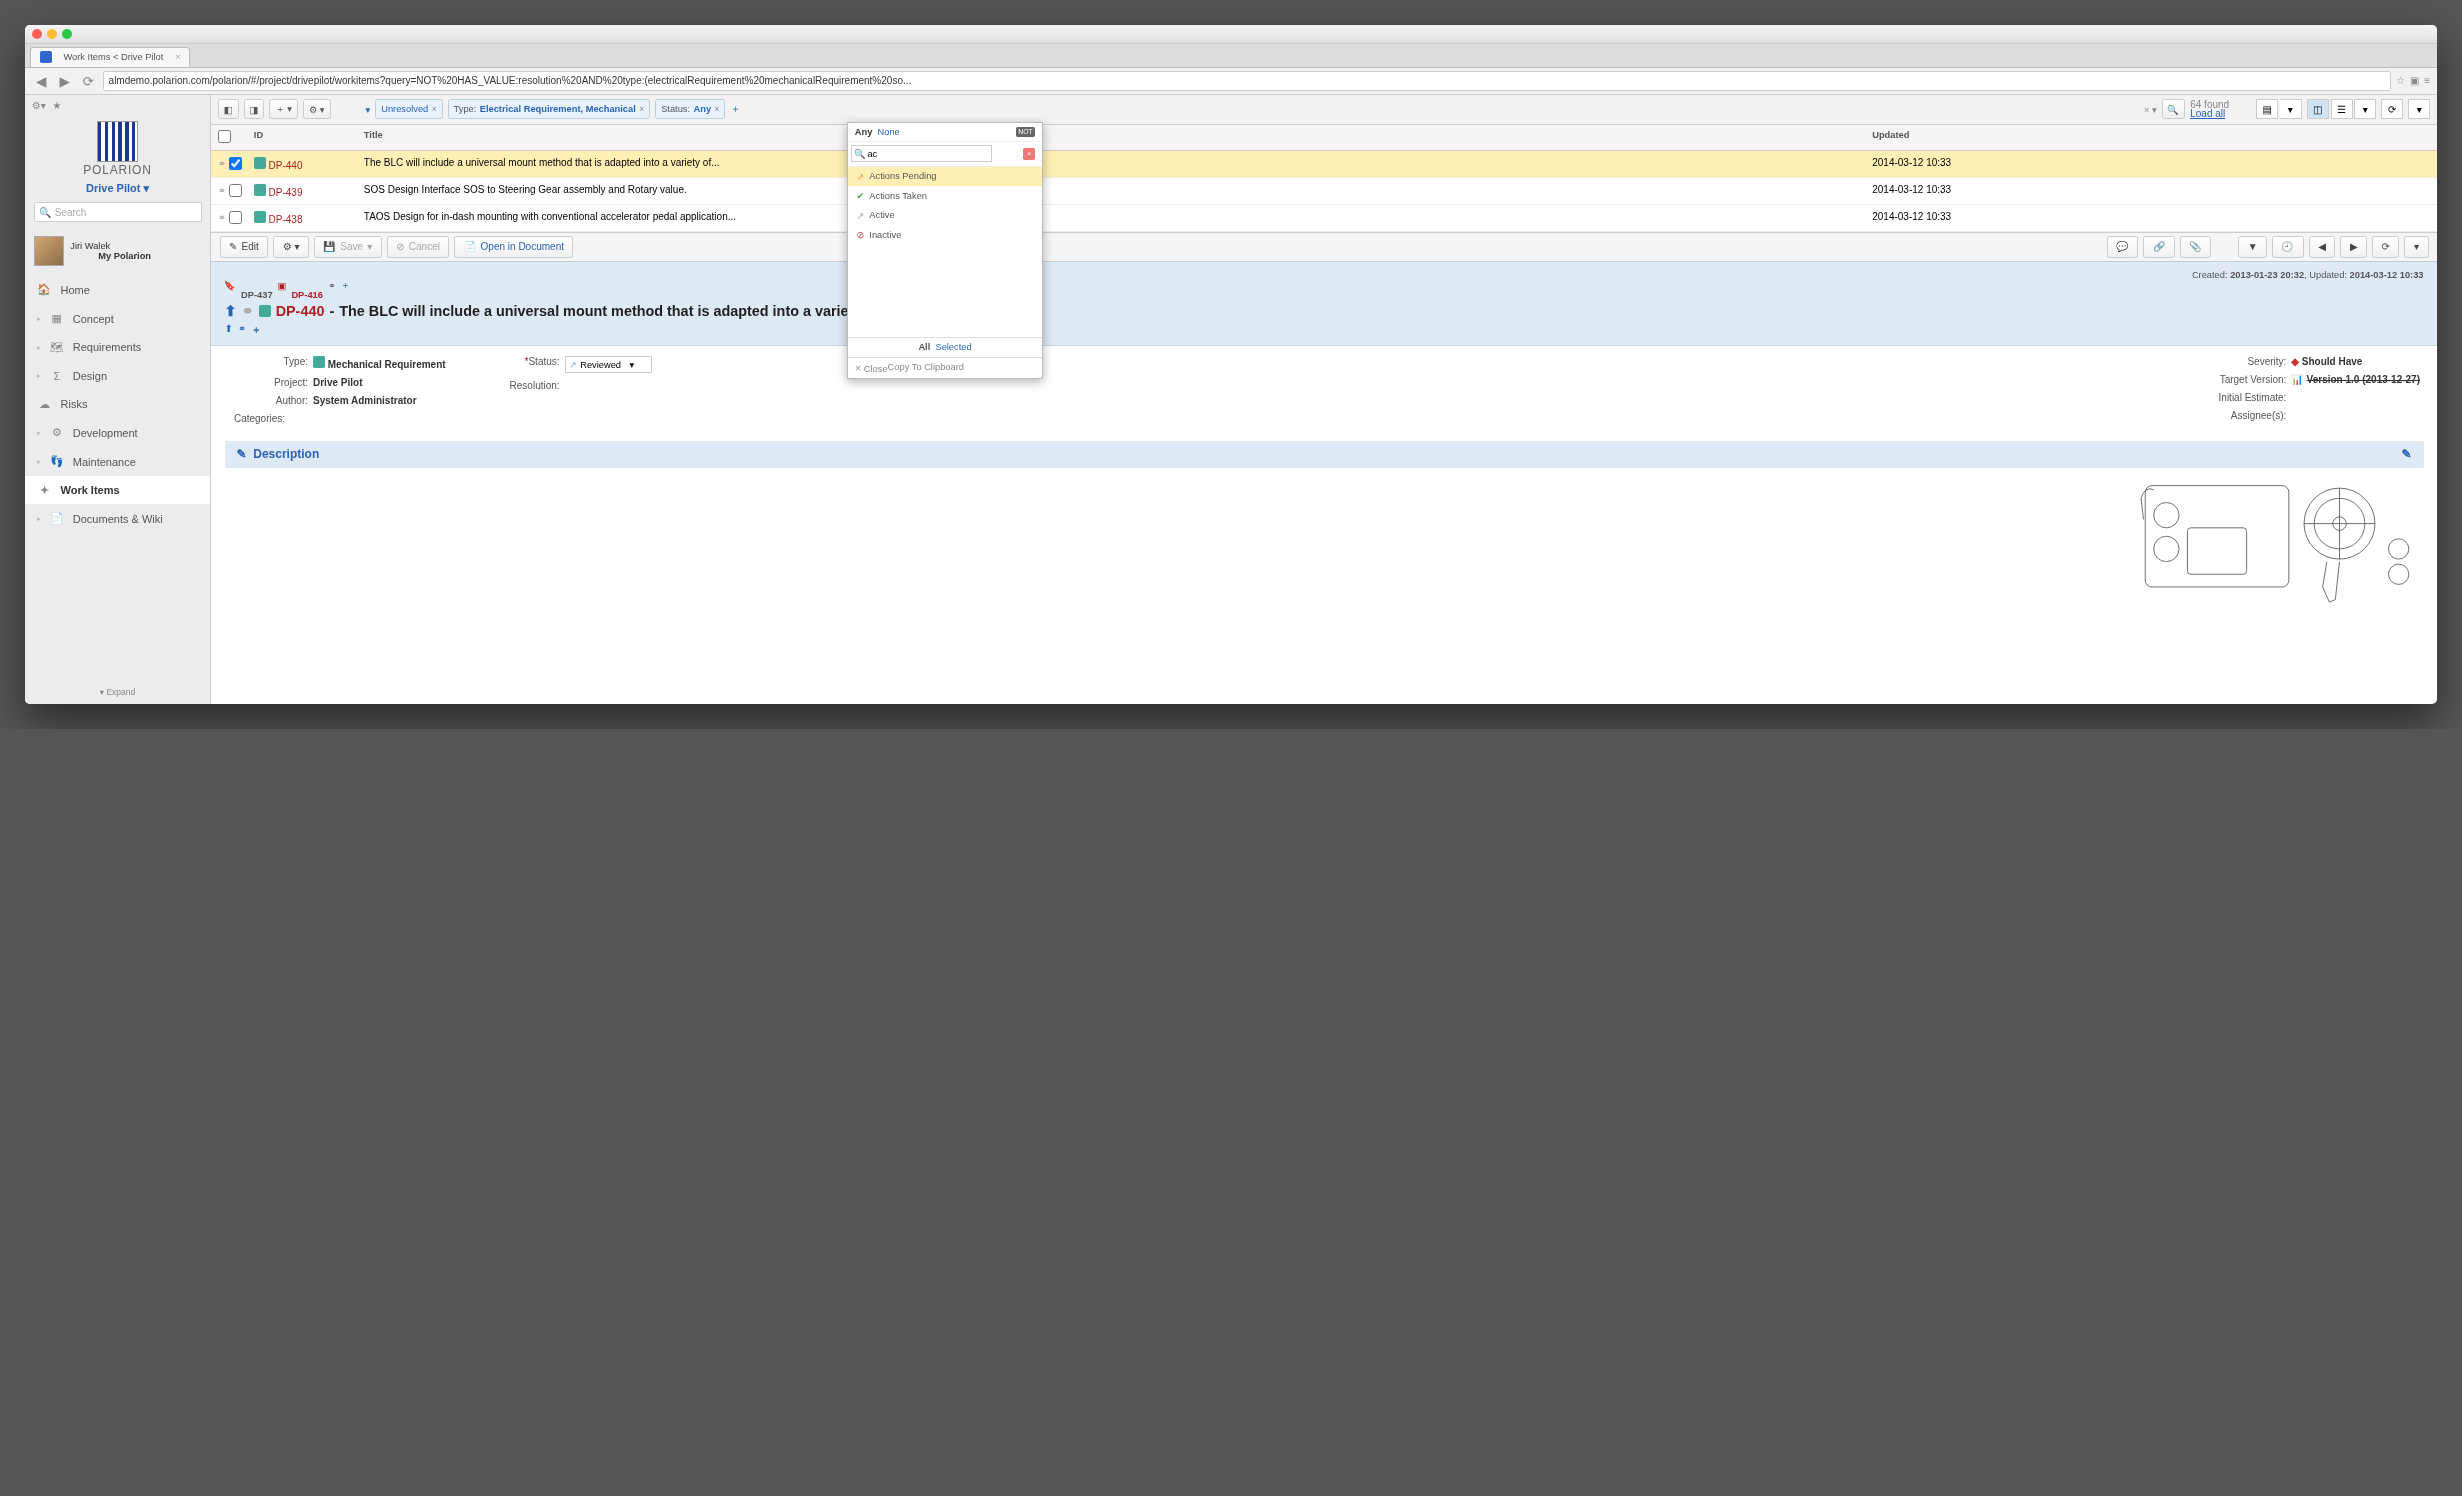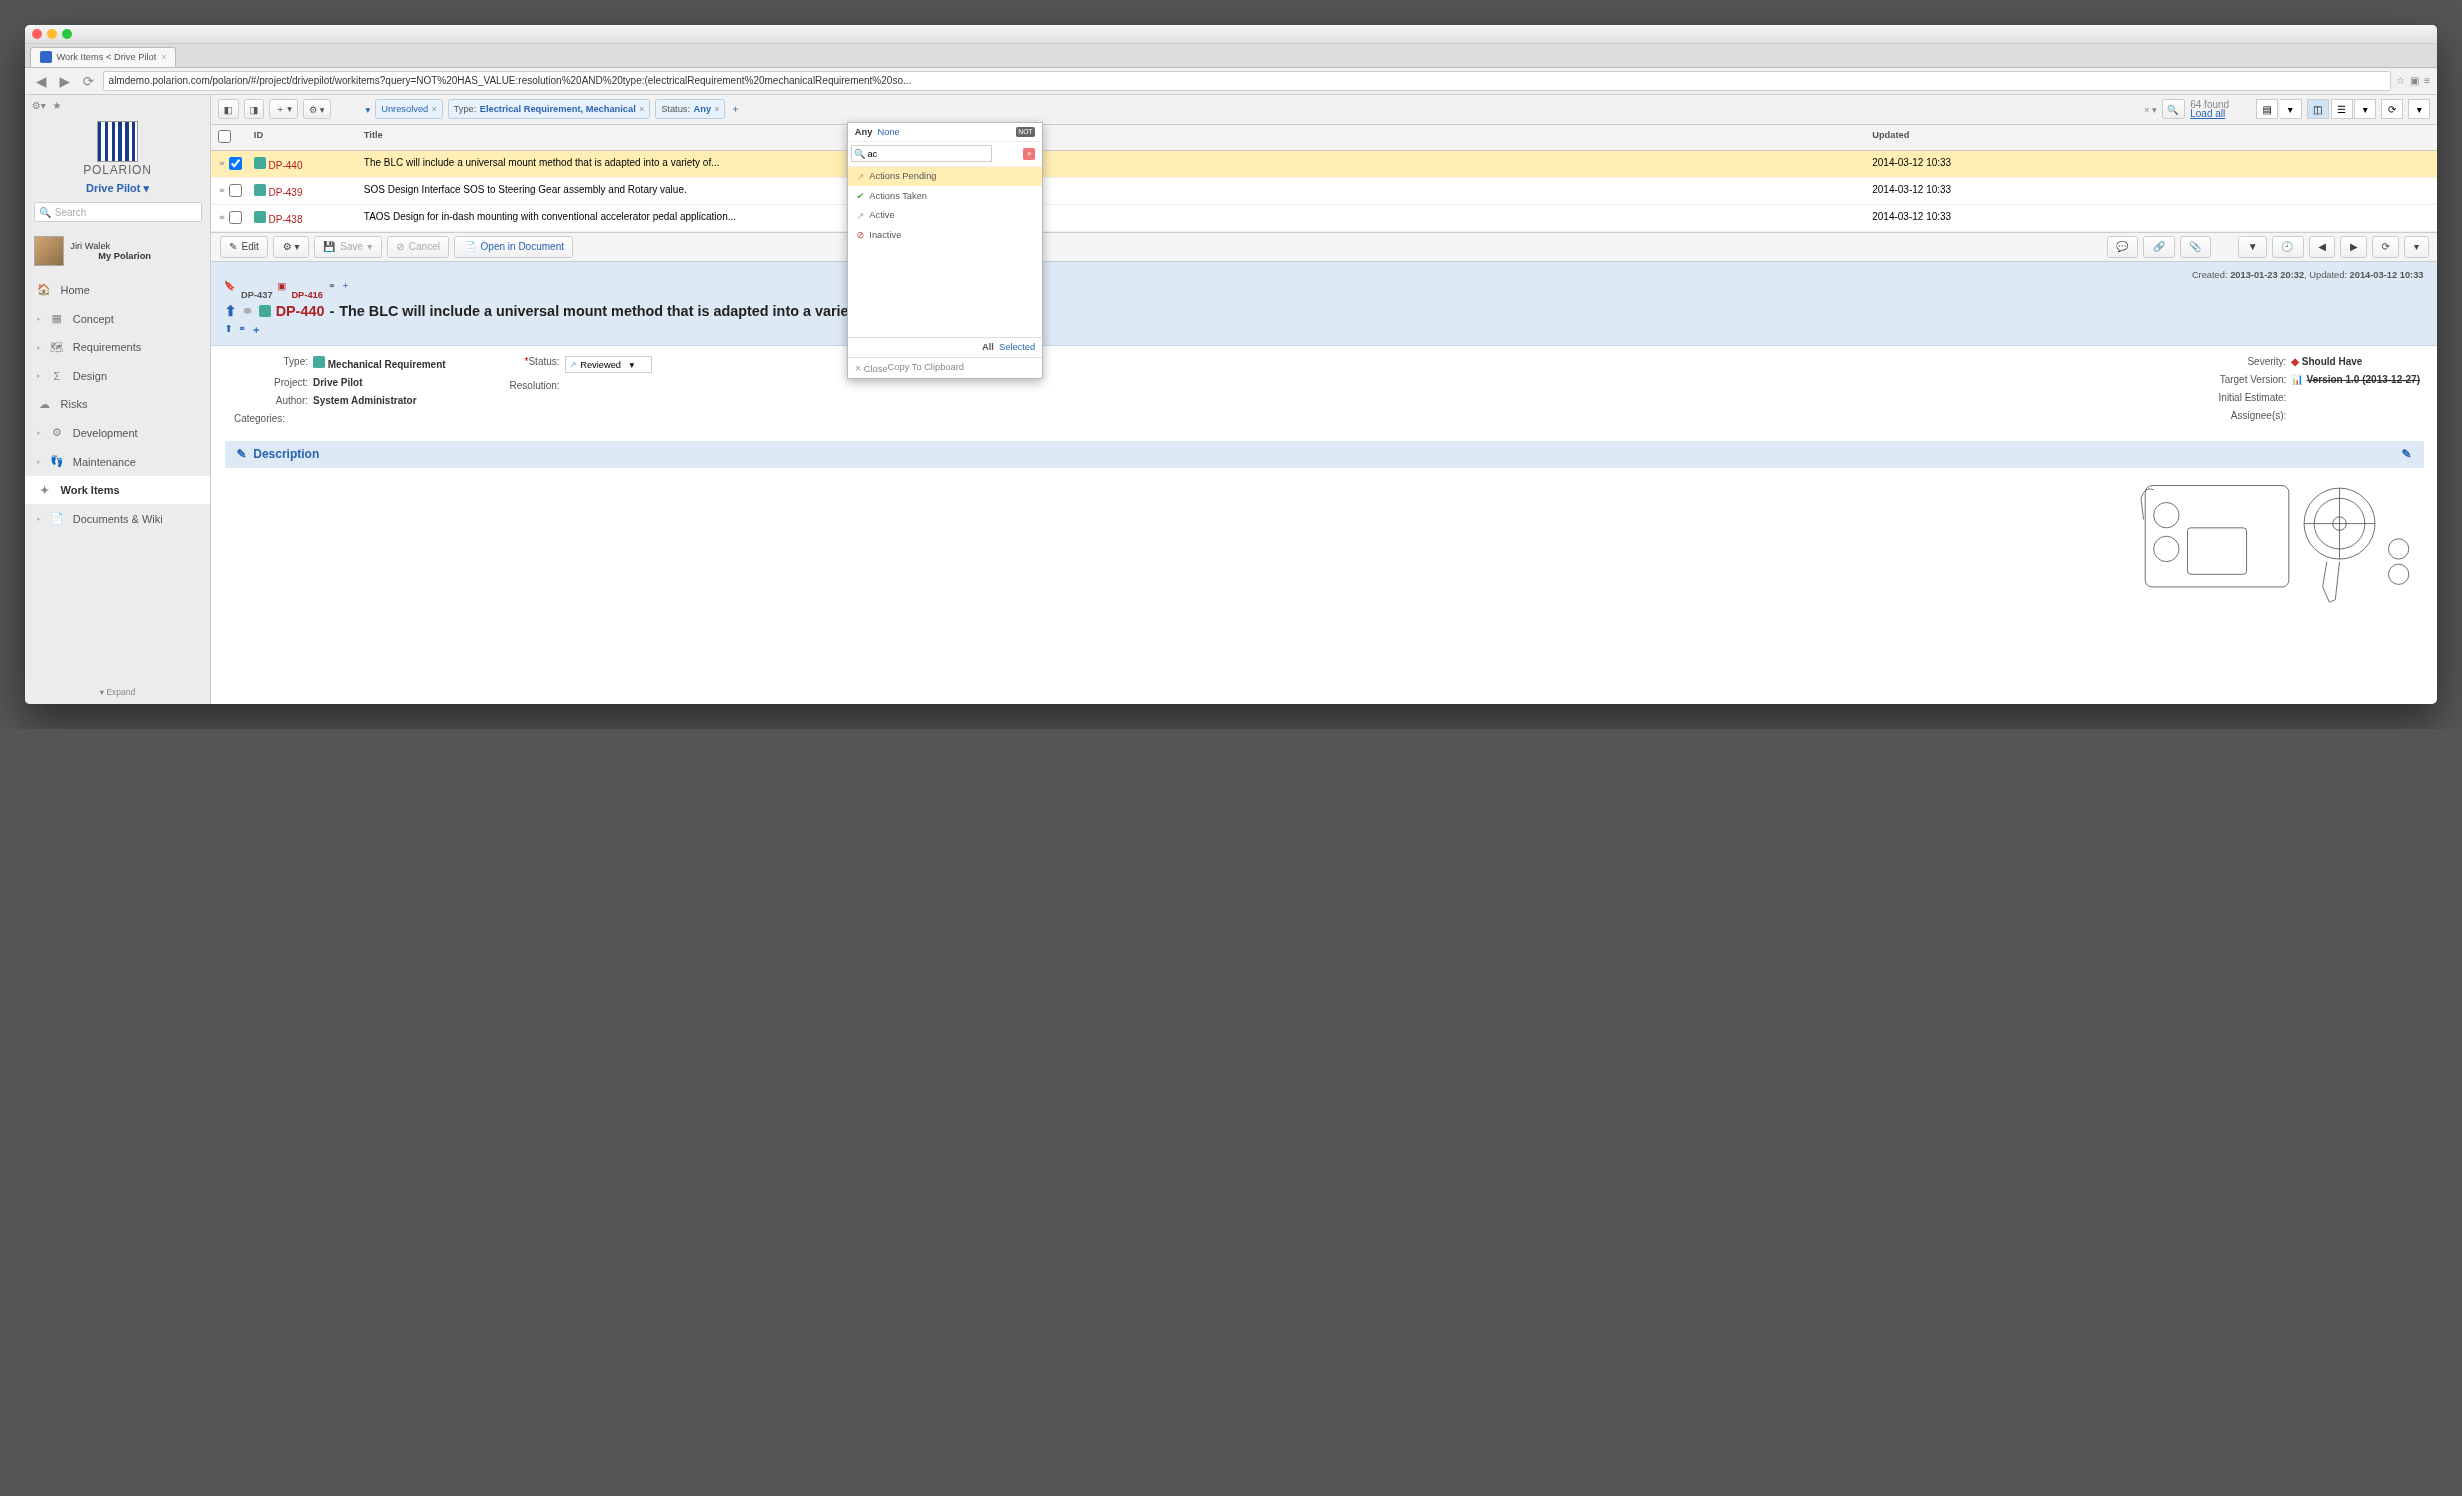--- a/index.html
+++ b/index.html
@@ -3,21 +3,21 @@
 <meta charset="utf-8">
 <style>
 * { box-sizing: border-box; margin: 0; padding: 0; }
 body { font-family: Arial, Helvetica, sans-serif; font-size: 10px; background: #555; }
 .window { margin: 25px; background: #fff; border-radius: 5px; box-shadow: 0 17px 42px rgba(0,0,0,0.5); overflow: hidden; }
 .titlebar { height: 18.6px; background: linear-gradient(#f5f5f5,#e0e0e0); display:flex; align-items:center; padding: 0 6.8px; border-bottom:0.8px solid #ccc;}
 .traffic { display:flex; gap:5px; }
 .tl { width:10px; height:10px; border-radius:50%; }
 .tl.r{background:#ff5f57;} .tl.y{background:#febc2e;} .tl.g{background:#28c840;}
 .tabbar { height:24px; background:#dcdcdc; display:flex; align-items:flex-end; padding:3.4px 5px 0; border-bottom:0.8px solid #bbb;}
-.tab { background:#f7f7f7; border:0.8px solid #bbb; border-bottom:none; border-radius:3.4px 3.4px 0 0; padding:3.4px 8.5px; display:flex; align-items:center; gap:5px; font-size:9.3px; color:#555;}
+.tab { background:#f7f7f7; border:0.8px solid #bbb; border-bottom:none; border-radius:3.4px 3.4px 0 0; padding:3.4px 8.5px; display:flex; align-items:center; gap:12px; font-size:9.3px; color:#555;}
 .tab .close{color:#aaa;}
 .tab-fav{width:12px;height:12px;background:#36c;border-radius:1.7px;}
 .urlbar { height:27px; background:#f1f1f1; display:flex; align-items:center; padding:0 6.8px; gap:5px; border-bottom:0.8px solid #ccc;}
 .navbtn{width:18.6px;height:18.6px;display:flex;align-items:center;justify-content:center;color:#888;font-size:13.5px;cursor:default;}
 .url-input{flex:1;height:20px;border:0.8px solid #ccc;border-radius:2.5px;background:#fff;padding:0 5px;font-size:10px;color:#333;display:flex;align-items:center;}
 .url-actions{display:flex;gap:5px;color:#888;}
 .app { display:flex; height:609px; }
 .sidebar { width:186px; background:#ececec; border-right:0.8px solid #ccc; display:flex; flex-direction:column;}
 .sb-top{display:flex;align-items:center;gap:6.8px;padding:5px 6.8px;color:#888;}
 .logo-box{text-align:center;padding:5px 0 1.7px;}
@@ -63,21 +63,21 @@
 .dd-none{color:#2a64b4;}
 .dd-not{background:#666;color:#fff;font-size:6.8px;padding:0.8px 2.5px;border-radius:1.7px;}
 .dd-search{padding:3.4px;border-bottom:0.8px solid #eee;display:flex;align-items:center;gap:3.4px;}
 .dd-search-input{flex:1;border:0.8px solid #ccc;height:17px;padding:0 3.4px 0 15px;font-size:9.3px;}
 .dd-search-wrap{flex:1;position:relative;}
 .dd-mag{position:absolute;left:3.4px;top:2.5px;color:#aaa;font-size:9.3px;}
 .dd-close-x{color:#999;font-size:11px;cursor:default;}
 .dd-clr{position:absolute;right:3.4px;top:2.5px;width:12px;height:12px;background:#e77;border-radius:1.7px;color:#fff;font-size:7.6px;text-align:center;line-height:12px;}
 .dd-item{padding:4.2px 8.5px;display:flex;align-items:center;gap:5px;color:#555;}
 .dd-item.hl{background:#ffefb5;}
-.dd-foot{border-top:0.8px solid #ddd;padding:4.2px 6.8px;display:flex;justify-content:flex-end;color:#555;}
+.dd-foot{border-top:0.8px solid #ddd;padding:4.2px 6.8px;display:flex;justify-content:center;color:#555;}
 .dd-close-row{padding:4.2px 6.8px;border-top:0.8px solid #ddd;display:flex;justify-content:flex-start;color:#888;}
 .detail-toolbar{height:30px;background:#f5f5f5;border-top:0.8px solid #ccc;border-bottom:0.8px solid #ccc;display:flex;align-items:center;padding:0 8.5px;gap:5px;}
 .dt-btn{height:22px;border:0.8px solid #ccc;border-radius:2.5px;background:linear-gradient(#fff,#f0f0f0);padding:0 8.5px;display:flex;align-items:center;gap:4.2px;font-size:10px;color:#444;}
 .dt-btn.disabled{color:#aaa;}
 .dt-btn.primary{color:#2a64b4;}
 .detail-header{background:#dde9f5;padding:8.5px 13.5px;border-bottom:0.8px solid #c5d5e5;}
 .crumbs{font-size:9.3px;color:#666;display:flex;align-items:center;gap:5px;margin-bottom:3.4px;}
 .crumb-link{color:#b02020;font-weight:bold;margin-top:20px;}
 .detail-title{font-size:14.4px;font-weight:bold;color:#222;display:flex;align-items:center;gap:5px;}
 .detail-title .id{color:#b02020;}

